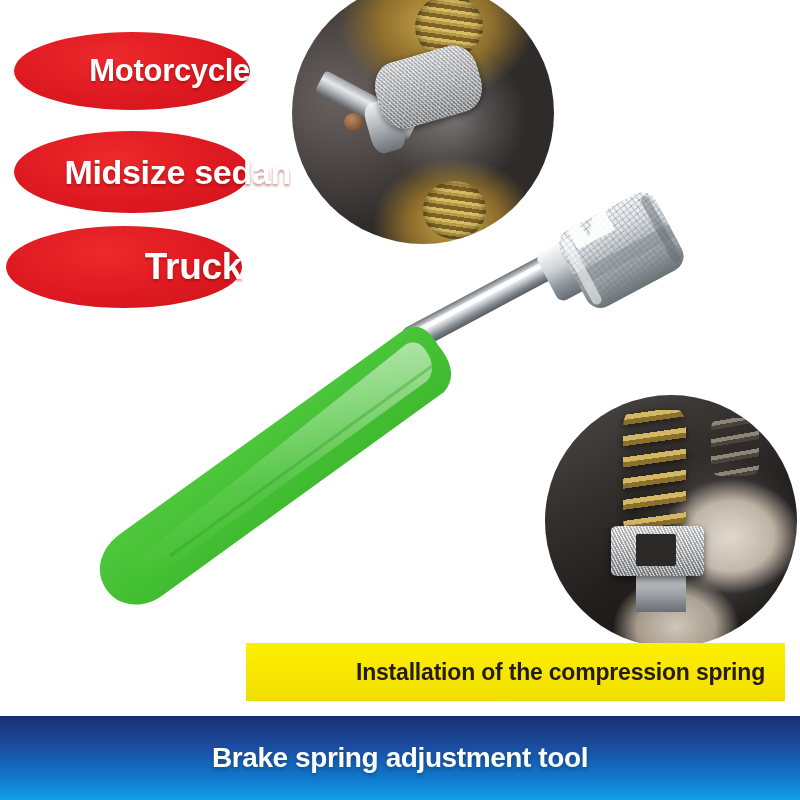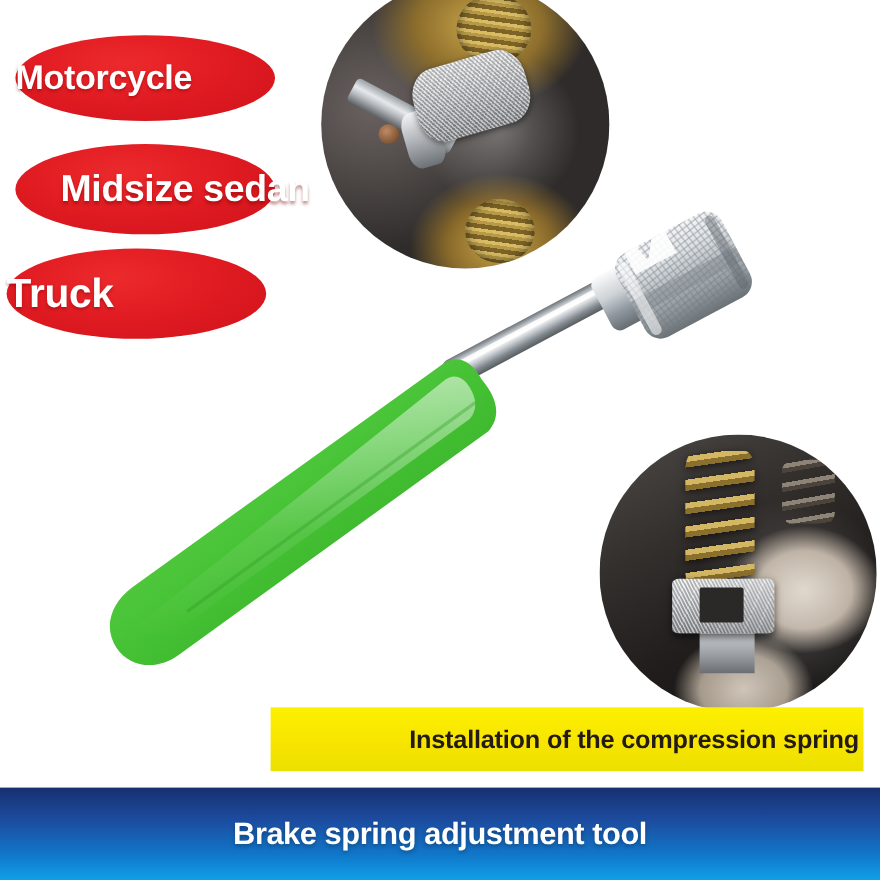--- a/index.html
+++ b/index.html
@@ -160,21 +160,21 @@
   }
 
   
   #tool { position: absolute; left: 0; top: 0; width: 800px; height: 800px; pointer-events: none; }
 
   
   .badge {
     position: absolute;
     display: flex;
     align-items: center;
-    justify-content: flex-start;
+    justify-content: flex-end;
     border-radius: 50%;
     background: radial-gradient(ellipse at 42% 32%, #ec2a2c 0%, #e01b22 48%, #cf1219 100%);
   }
   .badge-label {
     color: #ffffff;
     font-weight: bold;
     letter-spacing: -0.3px;
     white-space: nowrap;
     text-shadow: 0 2px 3px rgba(120,0,0,0.45);
   }
@@ -193,21 +193,21 @@
     position: absolute;
     left: 246px;
     top: 643px;
     width: 539px;
     height: 58px;
     background: linear-gradient(180deg, #fdf000 0%, #f7e500 55%, #ece000 100%);
     display: flex;
     flex-direction: column;
     justify-content: center;
     align-items: flex-end;
-    padding-right: 4px;
+    padding-right: 20px;
     box-sizing: border-box;
   }
   .caption-line {
     color: #231b14;
     font-size: 23px;
     font-weight: bold;
     line-height: 27px;
     white-space: nowrap;
     letter-spacing: -0.2px;
   }

